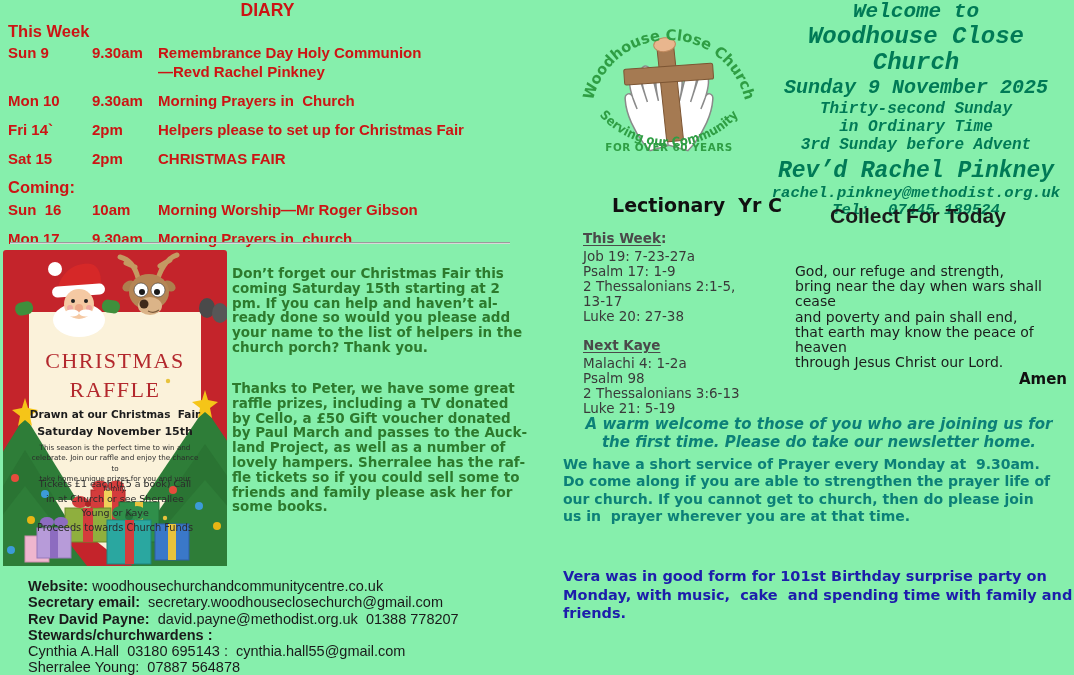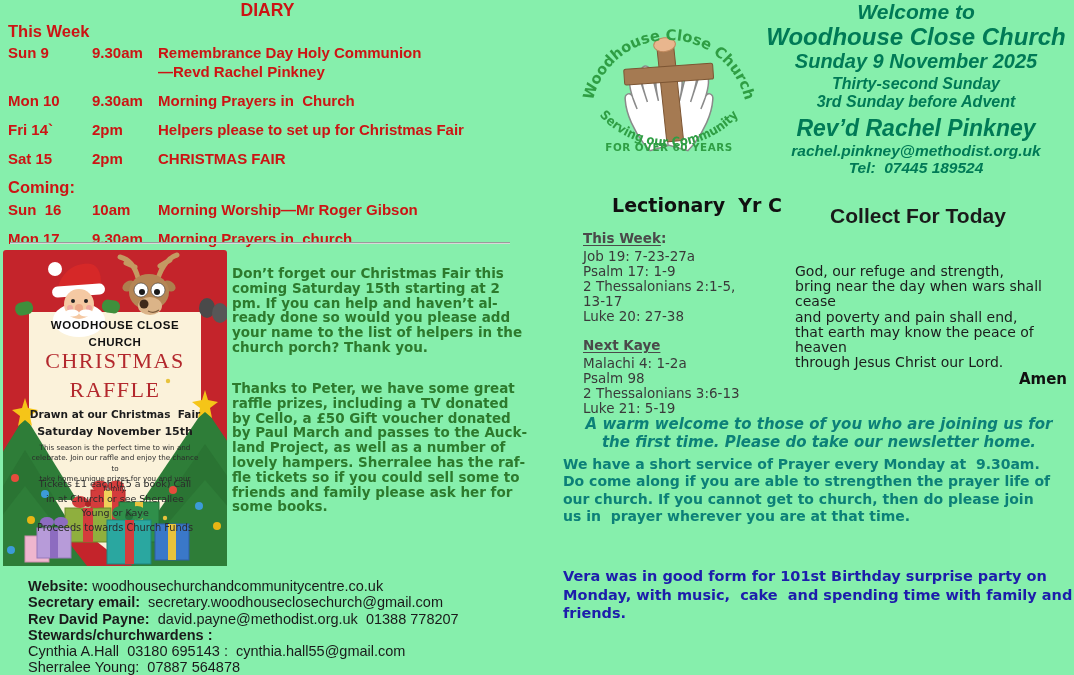--- a/index.html
+++ b/index.html
@@ -52,21 +52,21 @@
   .lect-title { position:absolute; left:562px; top:194px; width:220px; text-align:right;
                 font-weight:bold; font-size:19px; color:#101010; }
   .lect { position:absolute; left:583px; top:231px; width:200px; color:#3a3a3a;
           font-size:13.5px; line-height:15px; }
   .lect .lhead { font-weight:bold; color:#4a4a4a; margin-bottom:3px; }
   .lect .u { text-decoration:underline; text-underline-offset:2px; }
   .lect .lbody { margin-bottom:14px; }
 
   
   .masthead { position:absolute; left:760px; top:0; width:312px; text-align:center;
-              color:#007a56; font-family:Liberation Sans, sans-serif; font-weight:bold; font-style:italic; }
+              color:#007a56; font-family:Liberation Mono, monospace; font-weight:bold; font-style:italic; }
   .m1 { font-size:21px; line-height:24px; }
   .m2 { font-size:24px; line-height:26px; }
   .m3 { font-size:20px; line-height:23px; }
   .m4 { font-size:16px; line-height:17.5px; margin-top:2px; }
   .m5 { font-size:16px; line-height:17px; }
   .m6 { font-size:16px; line-height:18px; }
   .m7 { font-size:23px; line-height:24px; margin-top:5px; }
   .m8 { font-size:15.5px; line-height:17px; margin-top:2px; }
   .m9 { font-size:15.5px; line-height:17px; }
 
@@ -217,22 +217,20 @@
         <rect x="165" y="274" width="8" height="36" fill="#e8c33c"></rect>
         <rect x="104" y="270" width="44" height="44" fill="#2aa7a0" stroke="#1f837d" stroke-width="1"></rect>
         <rect x="122" y="270" width="9" height="44" fill="#d43c3c"></rect>
         <ellipse cx="118" cy="263" rx="9" ry="7" fill="#2f8f4a"></ellipse>
           <ellipse cx="134" cy="263" rx="9" ry="7" fill="#2f8f4a"></ellipse>
         <circle cx="126" cy="266" r="4" fill="#247239"></circle>
       </g>
       <circle cx="165" cy="131" r="2.2" fill="#e8c33c"></circle>
       <circle cx="162" cy="268" r="2.2" fill="#e8c33c"></circle>
     </svg>
-    <div class="ptext pchurch pw">WOODHOUSE CLOSE
-CHURCH</div>
     <div class="ptext ptitle pw">CHRISTMAS
 RAFFLE</div>
     <div class="ptext pdrawn pw">Drawn at our Christmas  Fair</div>
     <div class="ptext pdate pw">Saturday November 15th</div>
     <div class="ptext pseason pw">This season is the perfect time to win and
 celebrate. Join our raffle and enjoy the chance to
 take home unique prizes for you and your family.</div>
     <div class="ptext ptickets pw">Tickets £1 each.(£5 a book) Call
 in at Church or see Sherallee
 Young or Kaye</div>
@@ -309,20 +307,21 @@
 Psalm 98
 2 Thessalonians 3:6-13
 Luke 21: 5-19</div>
   </div>
 
   <div class="masthead">
     <div class="m1 pw">Welcome to</div>
     <div class="m2 pw">Woodhouse Close Church</div>
     <div class="m3 pw">Sunday 9 November 2025</div>
     <div class="m4 pw">Thirty-second Sunday</div>
+    <div class="m5 pw">in Ordinary Time</div>
     <div class="m6 pw">3rd Sunday before Advent</div>
     <div class="m7 pw">Rev’d Rachel Pinkney</div>
     <div class="m8 pw">rachel.pinkney@methodist.org.uk</div>
     <div class="m9 pw">Tel:  07445 189524</div>
   </div>
 
   <div class="collect-title pw">Collect For Today</div>
   <div class="collect-body pw">God, our refuge and strength,
 bring near the day when wars shall
 cease

